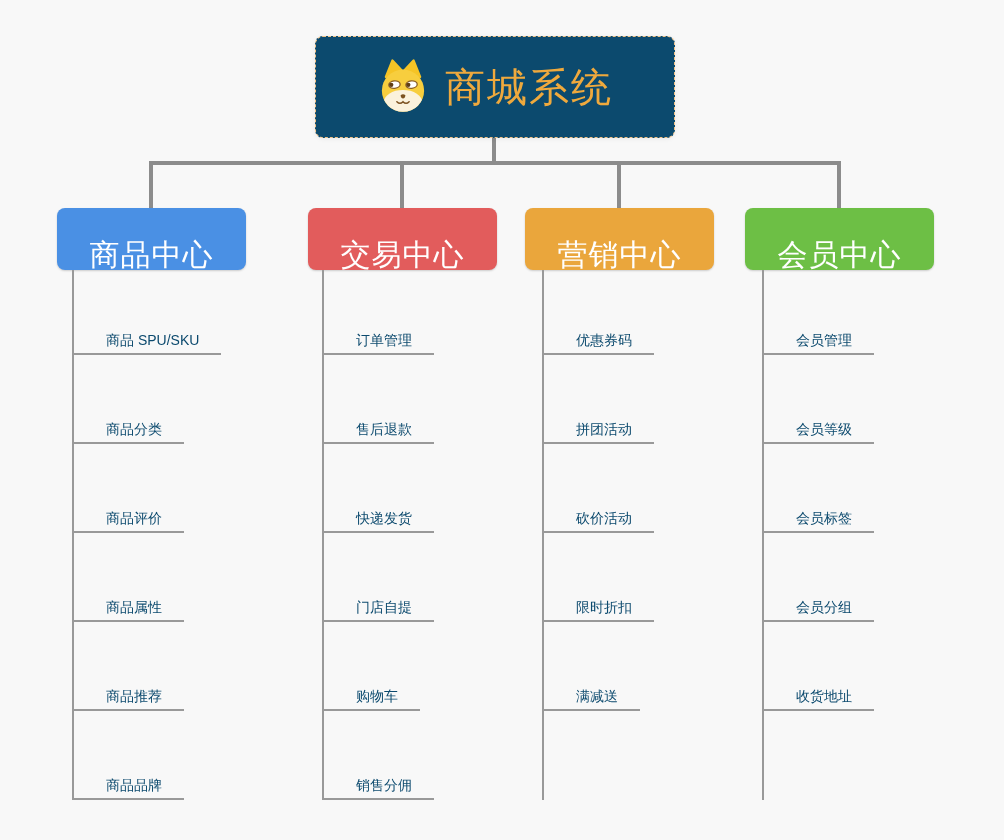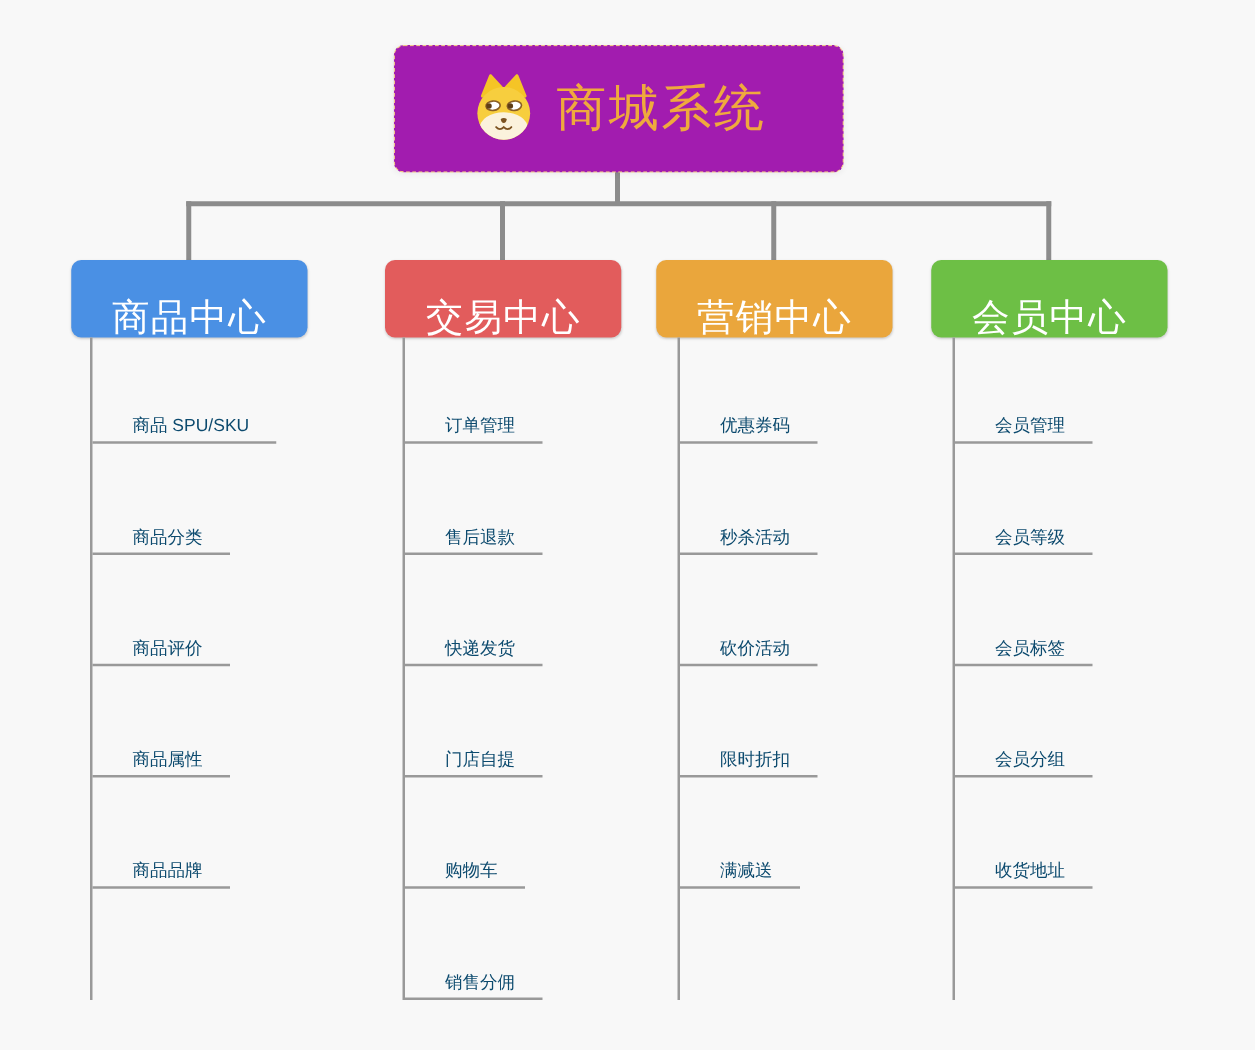--- a/index.html
+++ b/index.html
@@ -12,21 +12,21 @@
     position:relative;
     width:1004px;height:840px;
     background:#f8f8f8;
     overflow:hidden;
   }
 
   
   .root-node{
     position:absolute;left:315px;top:36px;
     width:360px;height:102px;
-    background:#a21caf;
+    background:#0c4a6e;
     border:1px dashed #f2c488;
     border-radius:8px;
     box-shadow:0 1px 5px rgba(0,0,0,0.06);
     display:flex;align-items:center;justify-content:center;
     gap:16px;
     box-sizing:border-box;
   }
   .root-title{
     font-size:40px;
     font-weight:500;
@@ -136,35 +136,36 @@
   </div>
   <div class="branch-box bb-4" style="background-color: rgb(109, 191, 69);">
     <span class="branch-label">会员中心</span>
   </div>
 
   <div class="item-col ic-1">
     <div class="item">商品 SPU/SKU</div>
     <div class="item">商品分类</div>
     <div class="item">商品评价</div>
     <div class="item">商品属性</div>
+    <div class="item">商品推荐</div>
     <div class="item">商品品牌</div>
   </div>
 
   <div class="item-col ic-2">
     <div class="item">订单管理</div>
     <div class="item">售后退款</div>
     <div class="item">快递发货</div>
     <div class="item">门店自提</div>
     <div class="item">购物车</div>
     <div class="item">销售分佣</div>
   </div>
 
   <div class="item-col ic-3">
     <div class="item">优惠券码</div>
-    <div class="item">秒杀活动</div>
+    <div class="item">拼团活动</div>
     <div class="item">砍价活动</div>
     <div class="item">限时折扣</div>
     <div class="item">满减送</div>
   </div>
 
   <div class="item-col ic-4">
     <div class="item">会员管理</div>
     <div class="item">会员等级</div>
     <div class="item">会员标签</div>
     <div class="item">会员分组</div>

